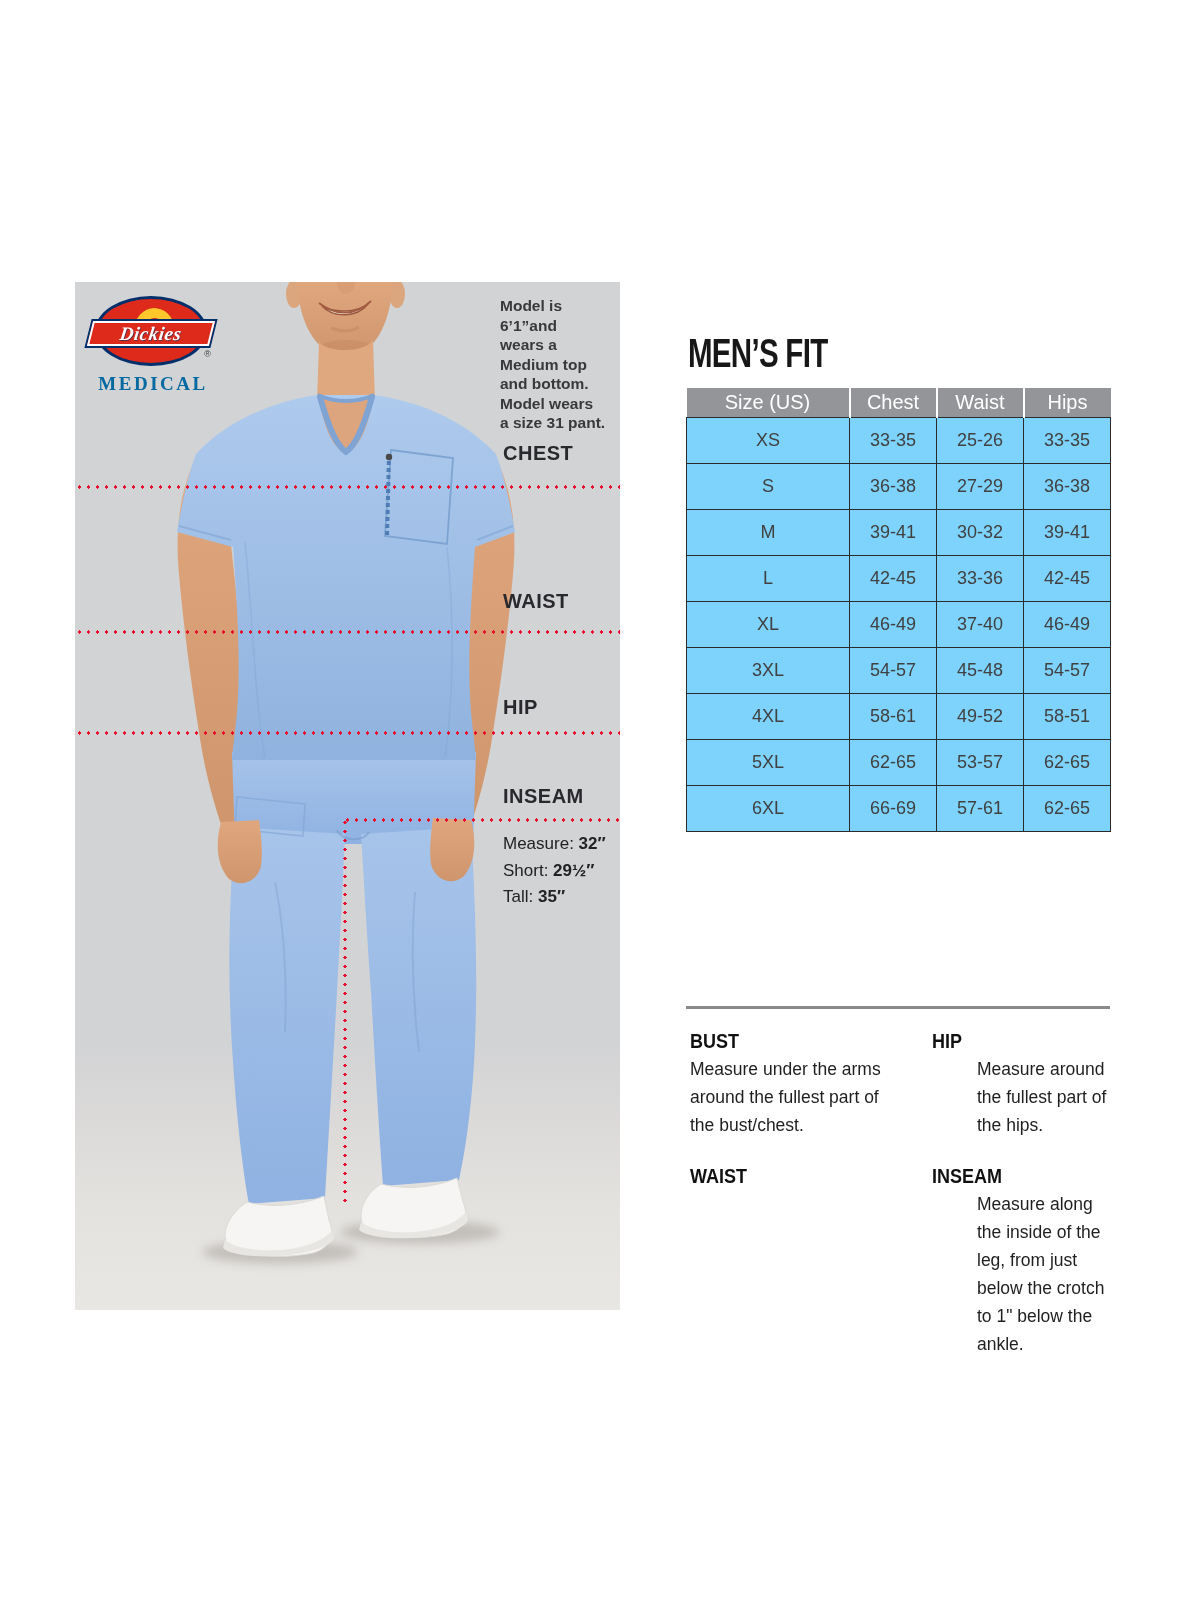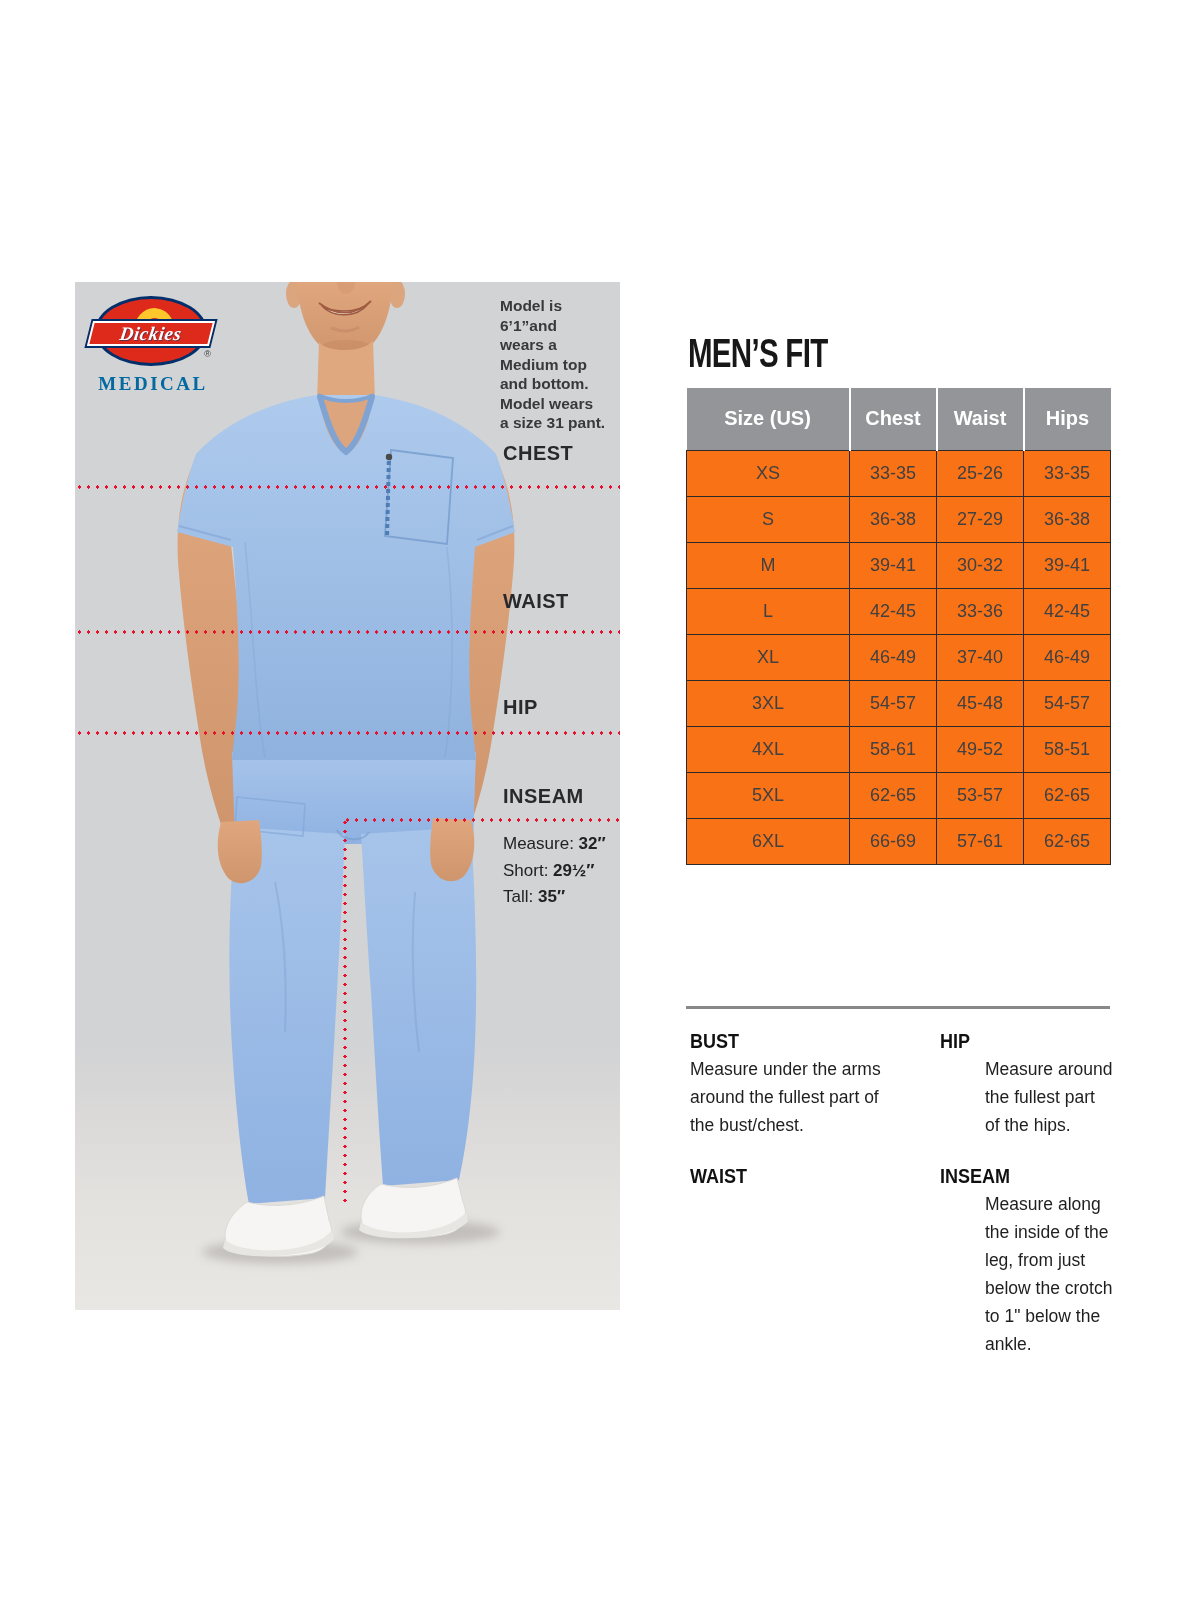--- a/index.html
+++ b/index.html
@@ -48,33 +48,33 @@
   .inseam-opts{position:absolute;left:428px;top:549px;font-size:17px;
                line-height:26.5px;color:#232222;}
   .inseam-opts b{font-weight:700;}
 
   
   .fit-title{position:absolute;left:688px;top:330px;font-size:41px;font-weight:700;
              letter-spacing:-1px;color:#171717;transform:scaleX(.72);transform-origin:left top;
              white-space:nowrap;}
   table.size-table{position:absolute;left:686px;top:388px;width:424px;
              border-collapse:collapse;table-layout:fixed;}
-  table.size-table thead th{background:var(--header-gray,#939598);color:#fff;font-weight:700;
-             font-size:20px;height:62px;border-right:2px solid #fff;}
+  table.size-table thead th{background:var(--header-gray,#939598);color:#fff;font-weight:400;
+             font-size:20px;height:29px;border-right:2px solid #fff;}
   table.size-table thead th:last-child{border-right:none;}
   table.size-table tbody td{border:1.5px solid #2b2b2b;height:46px;text-align:center;
-             font-size:18px;color:var(--table-text,#414042);background:#f97316;}
+             font-size:18px;color:var(--table-text,#414042);background:#7dd3fc;}
 
   .htm-head{position:absolute;left:688px;top:938px;display:flex;align-items:center;}
   .htm-head .title{margin-left:14px;font-size:30px;font-weight:700;color:var(--accent-red,#d7282f);
              transform:scaleX(.75);transform-origin:left center;white-space:nowrap;}
   .htm-rule{position:absolute;left:686px;top:1006px;width:424px;height:3px;
              background:var(--rule-gray,#87898b);}
   .htm-cols{position:absolute;left:690px;top:1030px;width:424px;display:grid;
-             grid-template-columns:230px 1fr;column-gap:20px;}
+             grid-template-columns:230px 1fr;column-gap:12px;}
   .htm-item{margin-bottom:26px;}
   .htm-item .term{font-size:20px;font-weight:700;color:#111;transform:scaleX(.9);
              transform-origin:left;white-space:nowrap;margin-bottom:2px;}
   .htm-item .desc{font-size:17.5px;line-height:28px;color:#1f1f1f;max-width:212px;}
   .htm-col-right .htm-item .desc{max-width:200px;margin-left:45px;}
 </style>
 </head>
 <body>
 
 <div class="page">

